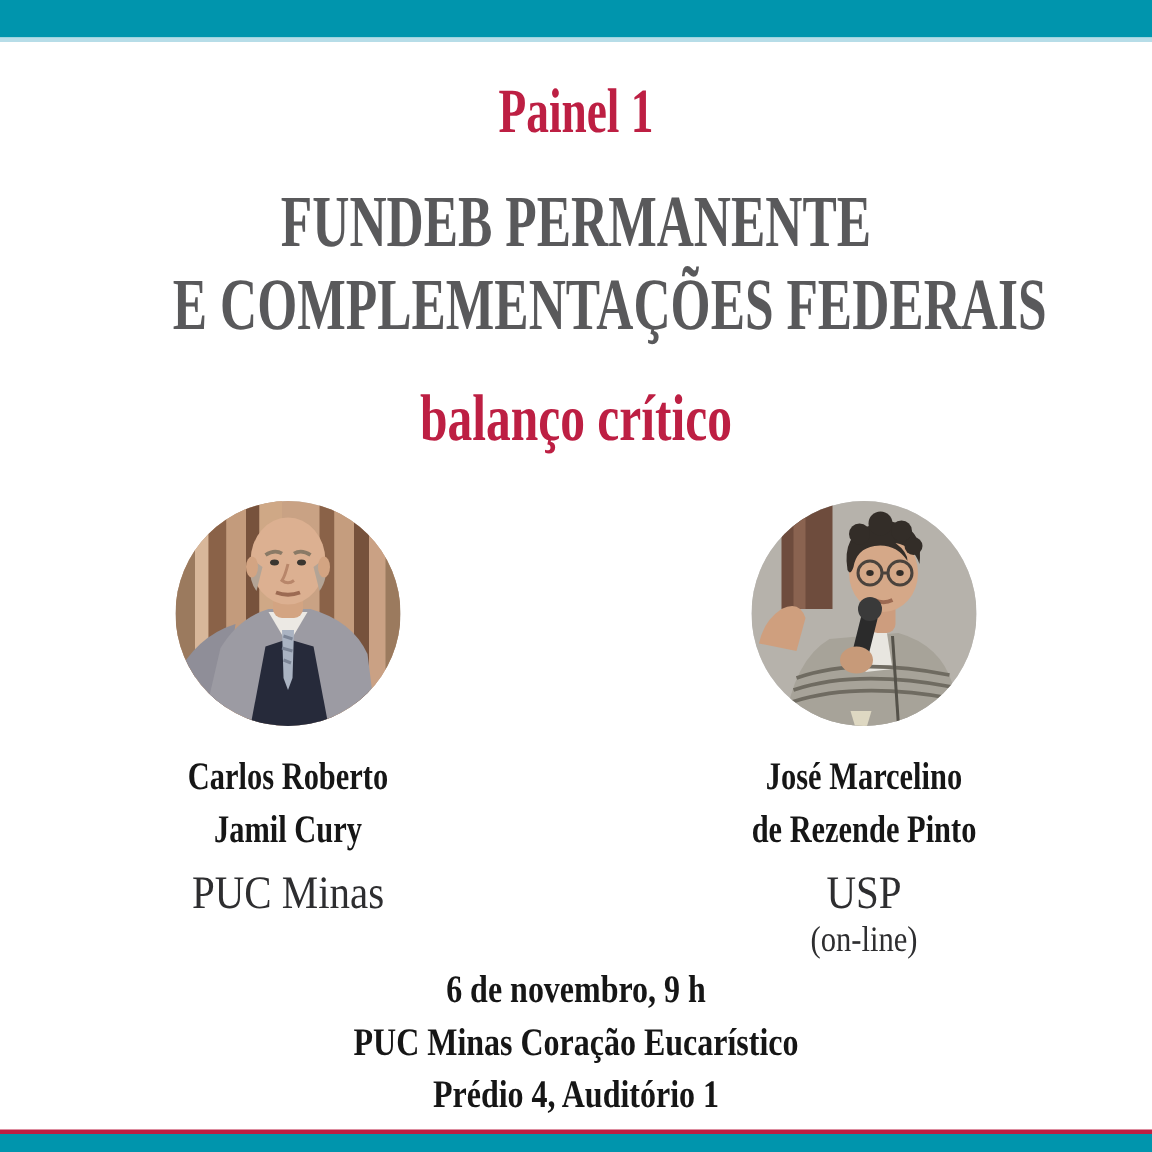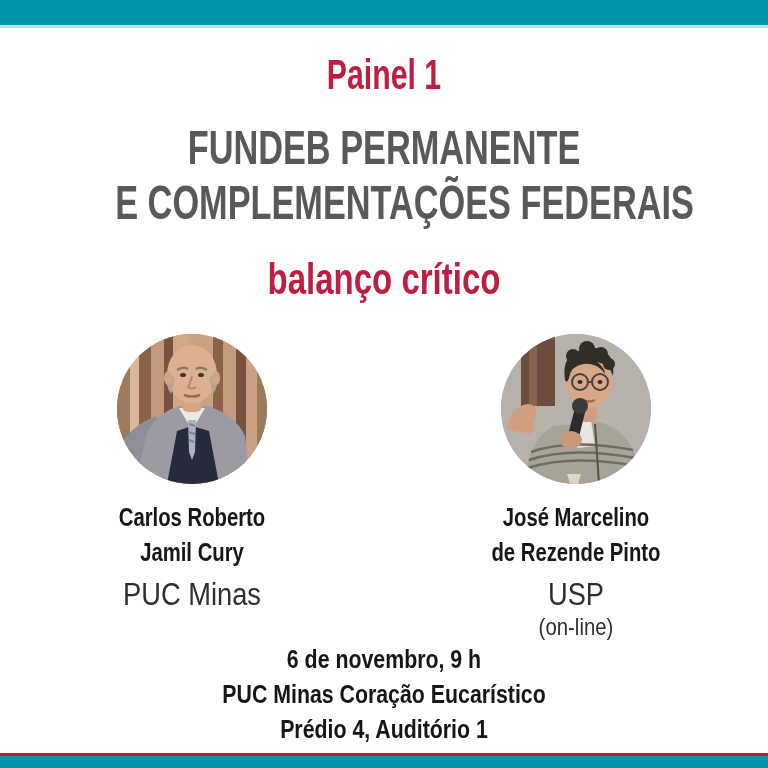--- a/index.html
+++ b/index.html
@@ -2,21 +2,21 @@
 <html><head>
 <meta charset="utf-8">
 <style>
   html,body { margin:0; padding:0; background:#e9e9e9; }
   .poster {
     position:relative;
     width:768px; height:768px;
     margin:0 auto;
     background:#ffffff;
     overflow:hidden;
-    font-family:Liberation Sans, sans-serif;
+    font-family:Liberation Serif, serif;
     color:#161616;
   }
   .top-bar { height:25px; background:#0095ad; }
   .top-bar-fade { height:3px; background:#b7dde8; }
 
   .panel-label {
     margin:24px 0 0;
     text-align:center;
     font-size:42px; line-height:46px; font-weight:bold;
     color:#bd1f43;

